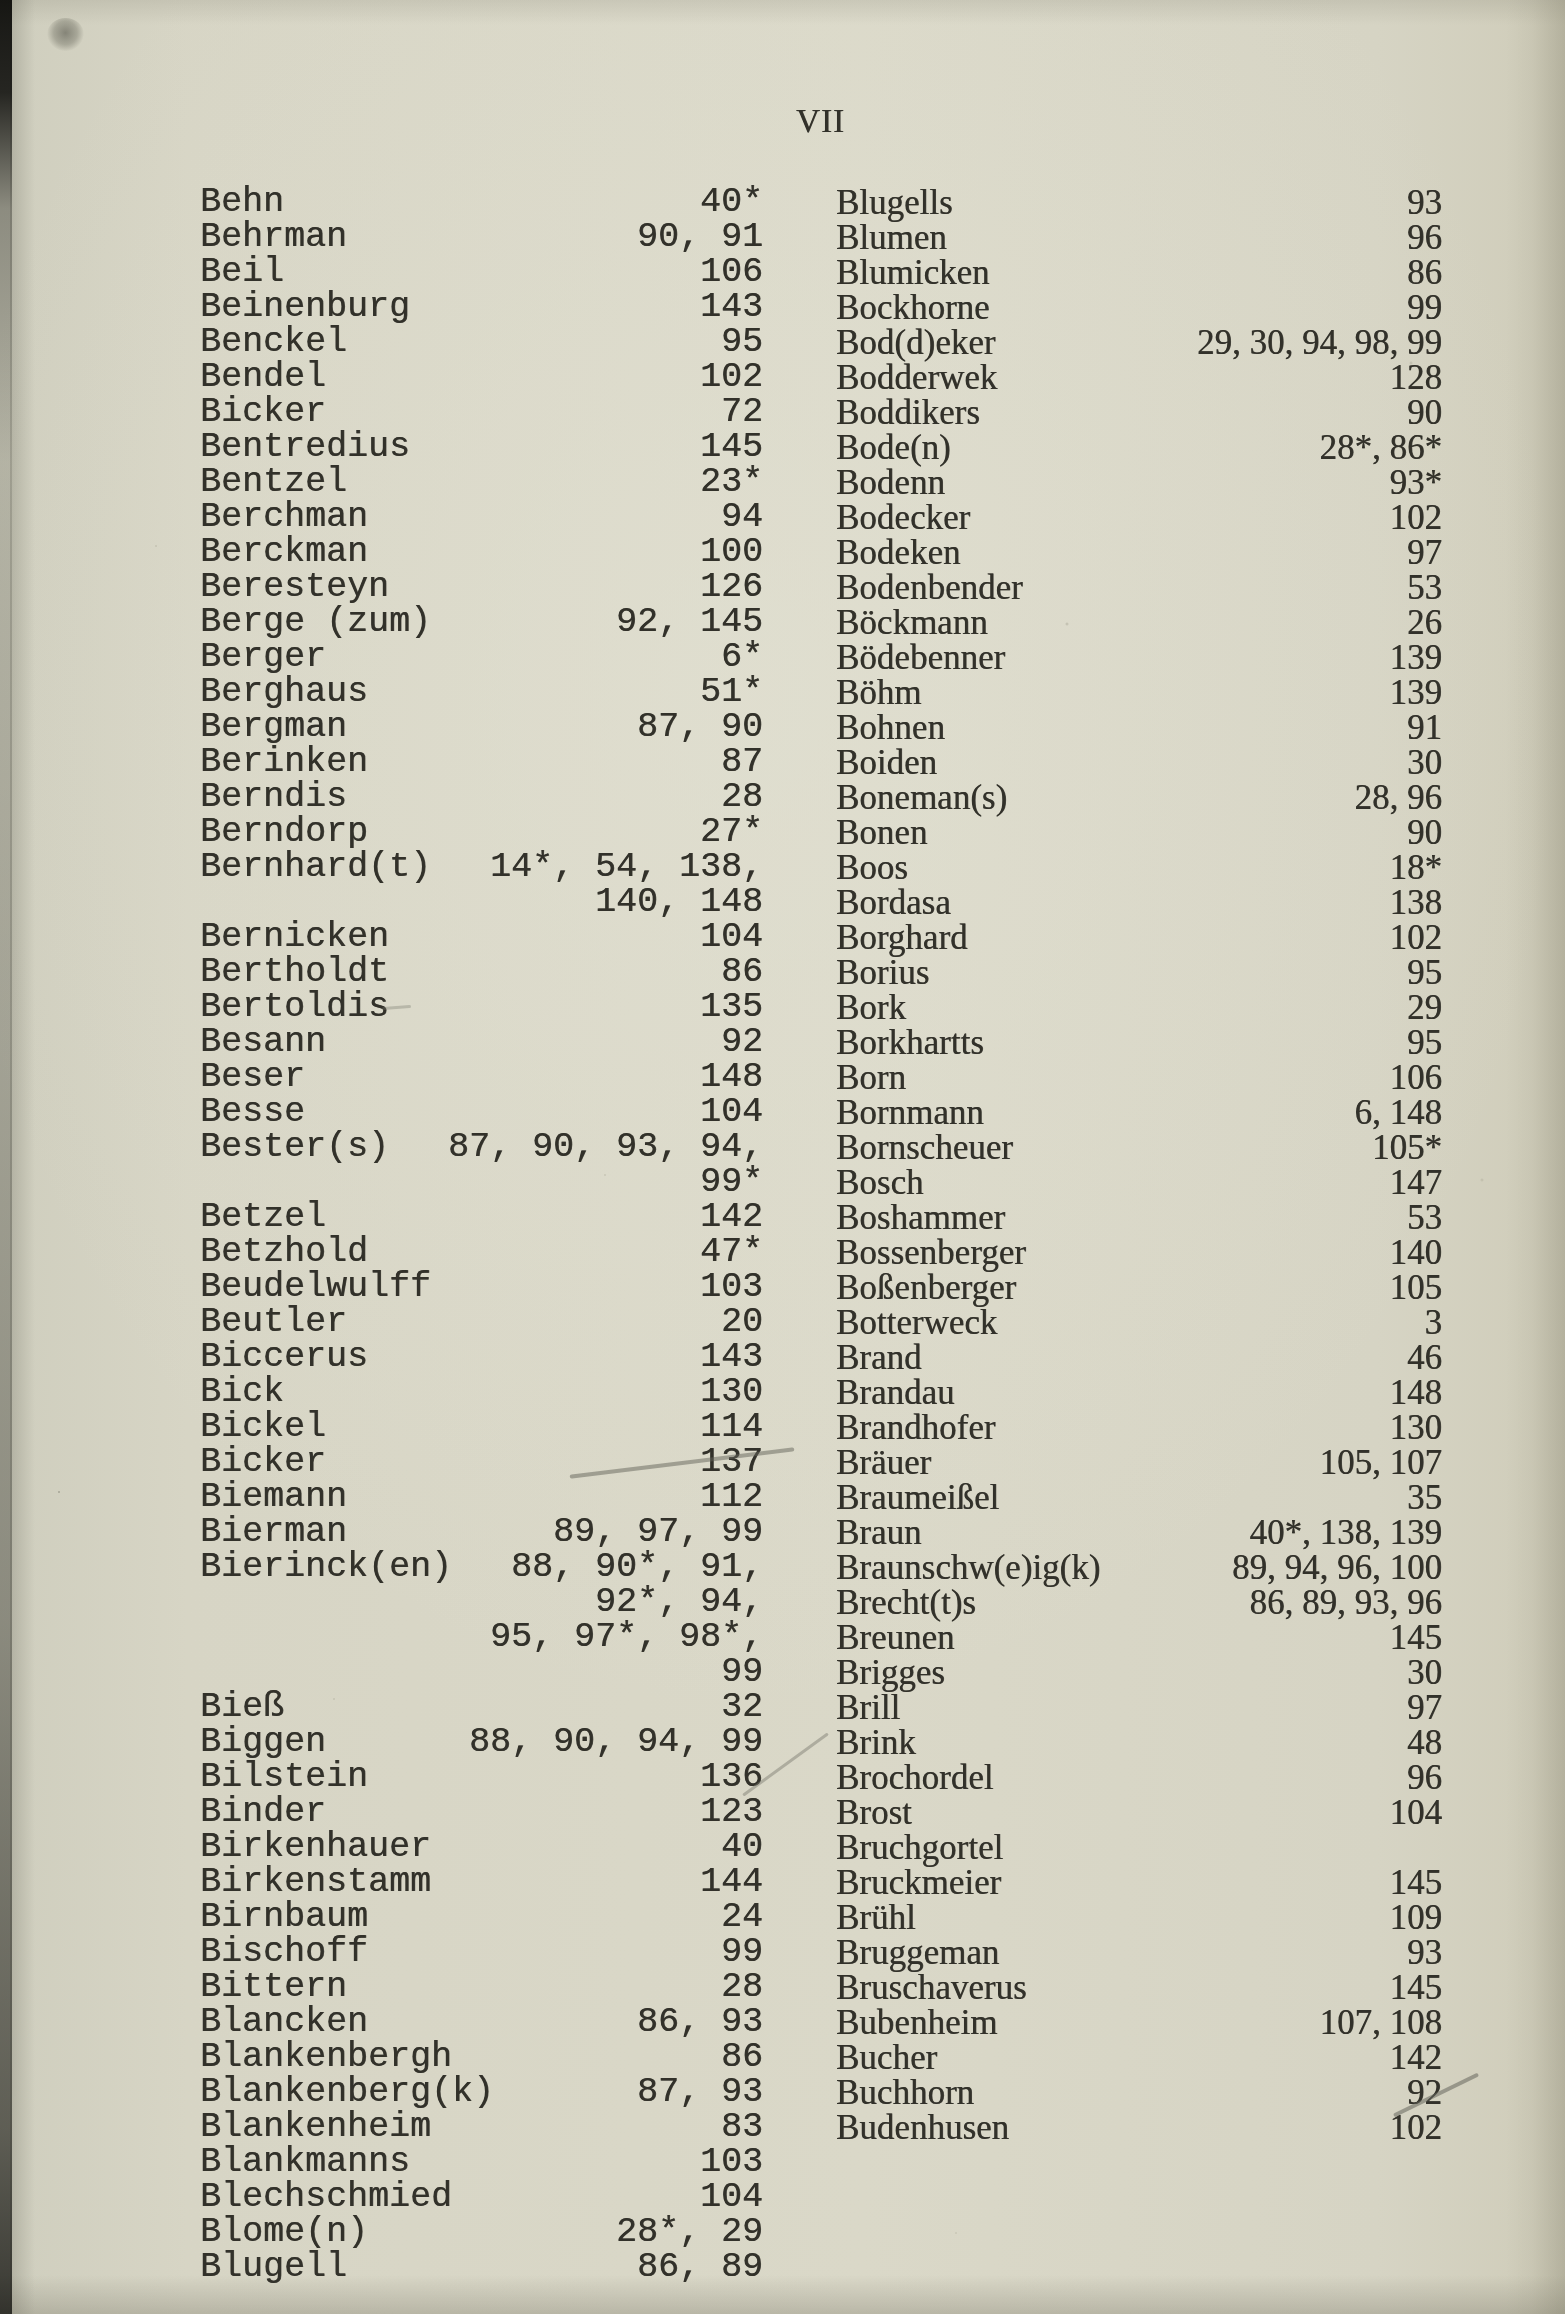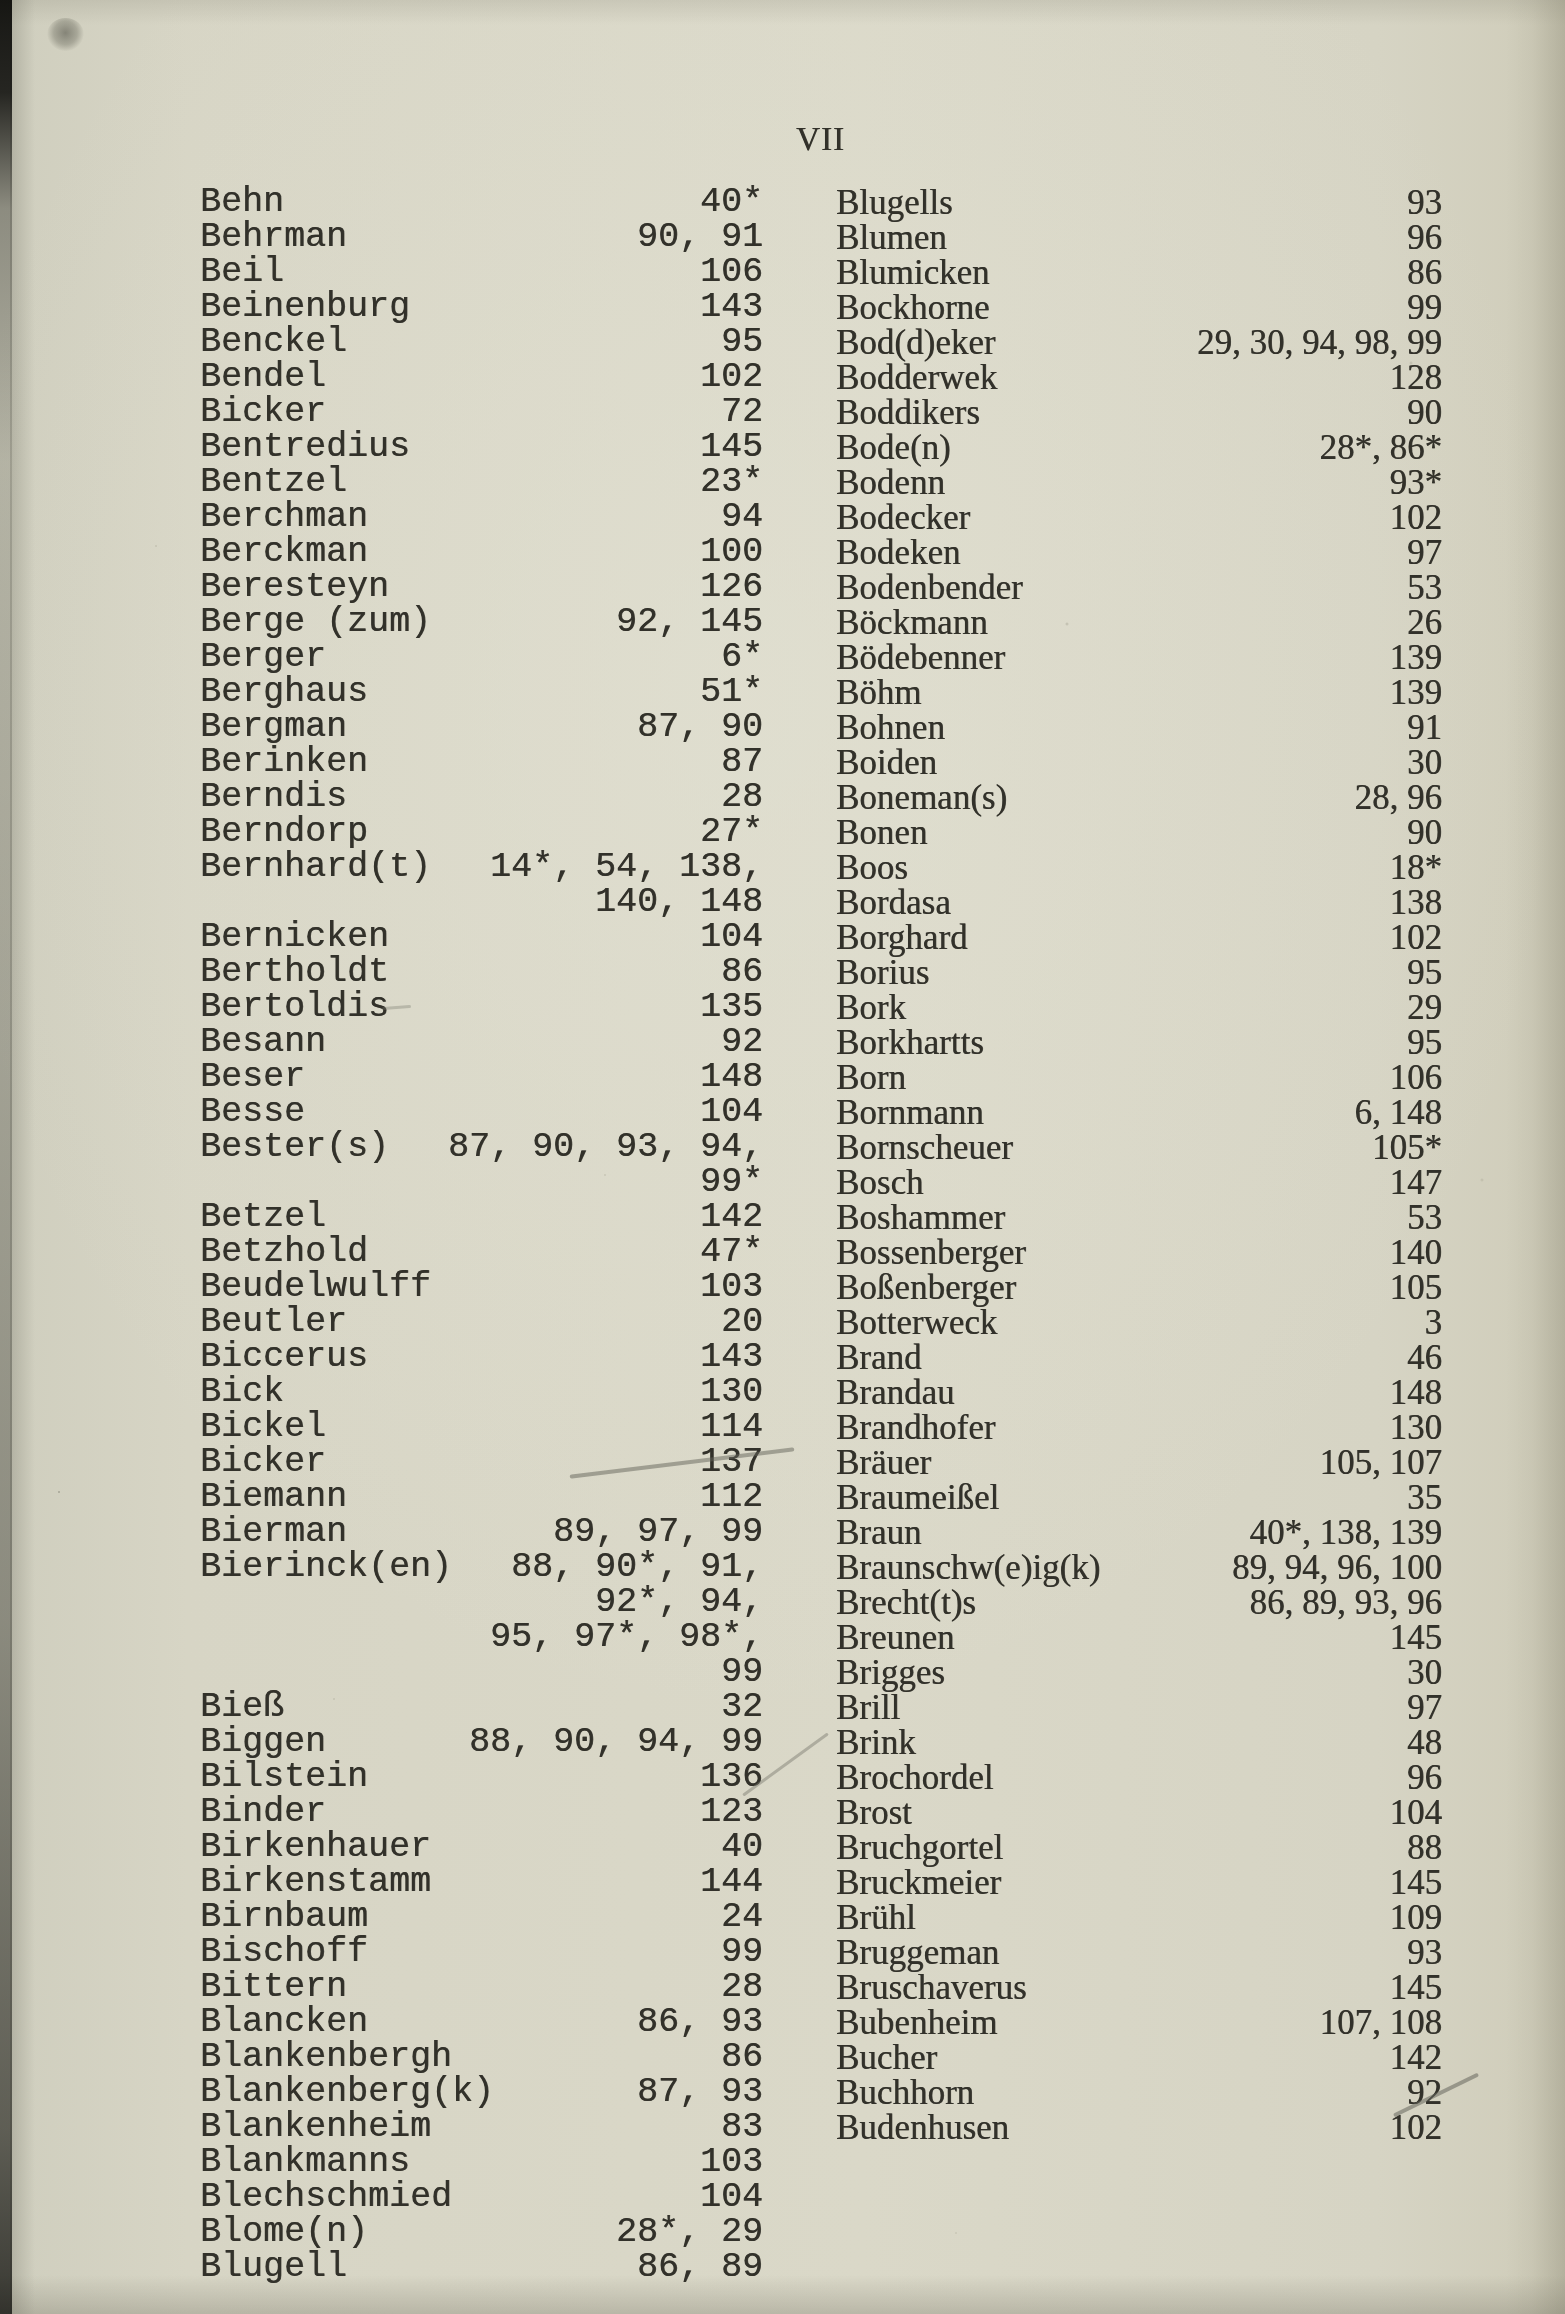--- a/index.html
+++ b/index.html
@@ -69,21 +69,21 @@
                     background: rgba(100,100,90,0.50); transform: rotate(-7deg); }
   .mark-bischoff  { left: 733px; top: 1763px; width: 105px; height: 2.9px;
                     background: rgba(120,120,108,0.45); transform: rotate(-36deg); }
   .mark-buchhorn  { left: 1389px; top: 2093px; width: 94px; height: 3.9px;
                     background: rgba(102,102,92,0.55); transform: rotate(-26deg); }
   .mark-besann    { left: 382px; top: 1006px; width: 29px; height: 2.9px;
                     background: rgba(120,120,108,0.35); transform: rotate(-4deg); }
 
   
   .page-header {
-    position: absolute; left: 200px; top: 121px; width: 1241px;
+    position: absolute; left: 200px; top: 103px; width: 1241px;
     text-align: center;
     font-size: 33px; letter-spacing: 1px;
     text-shadow: 0.5px 0 0.5px rgba(50,49,42,0.85);
   }
   .index-col {
     position: absolute; top: 185px;
     font-size: 35px; line-height: 35px;
     text-shadow: 0.5px 0 0.6px rgba(50,49,42,0.80);
   }
   .col-left  { left: 200px; width: 563px; font-family: Liberation Mono, monospace; }
@@ -619,21 +619,20 @@
     <span class="pg">96</span>
   </div>
 
   <div class="entry">
     <span class="nm">Brost</span>
     <span class="pg">104</span>
   </div>
 
   <div class="entry">
     <span class="nm">Bruchgortel</span>
-    <span class="pg">88</span>
   </div>
 
   <div class="entry">
     <span class="nm">Bruckmeier</span>
     <span class="pg">145</span>
   </div>
 
   <div class="entry">
     <span class="nm">Brühl</span>
     <span class="pg">109</span>

